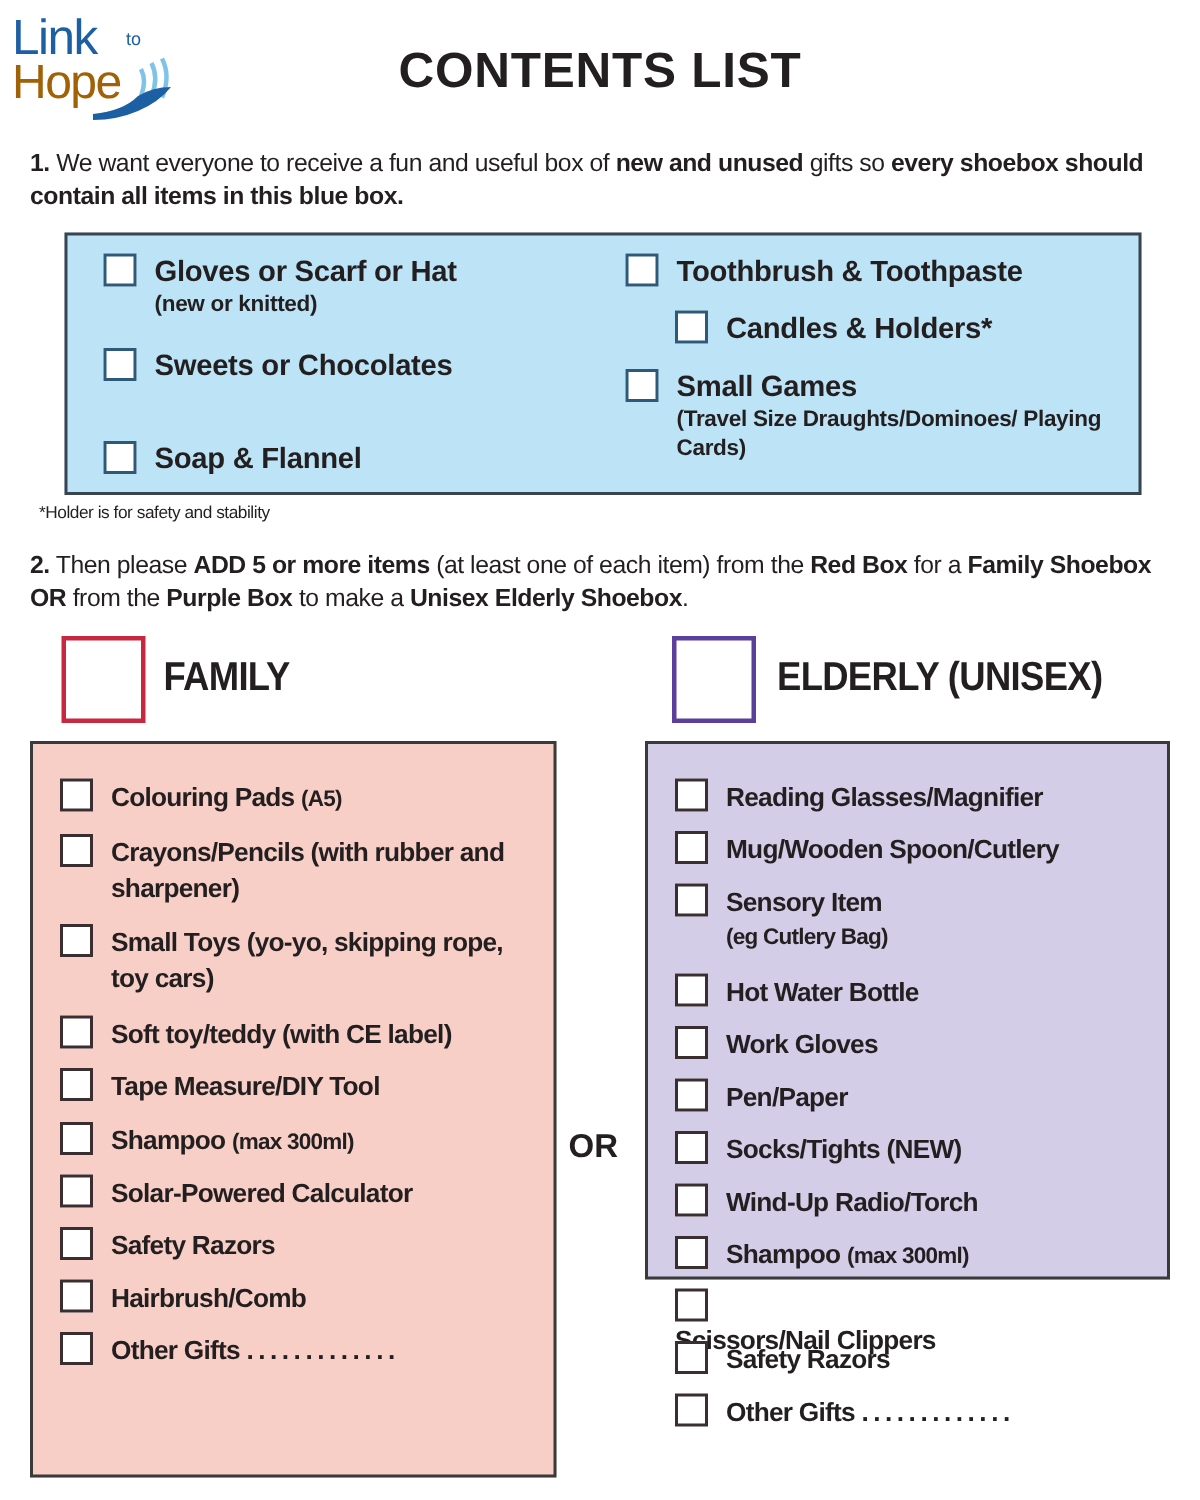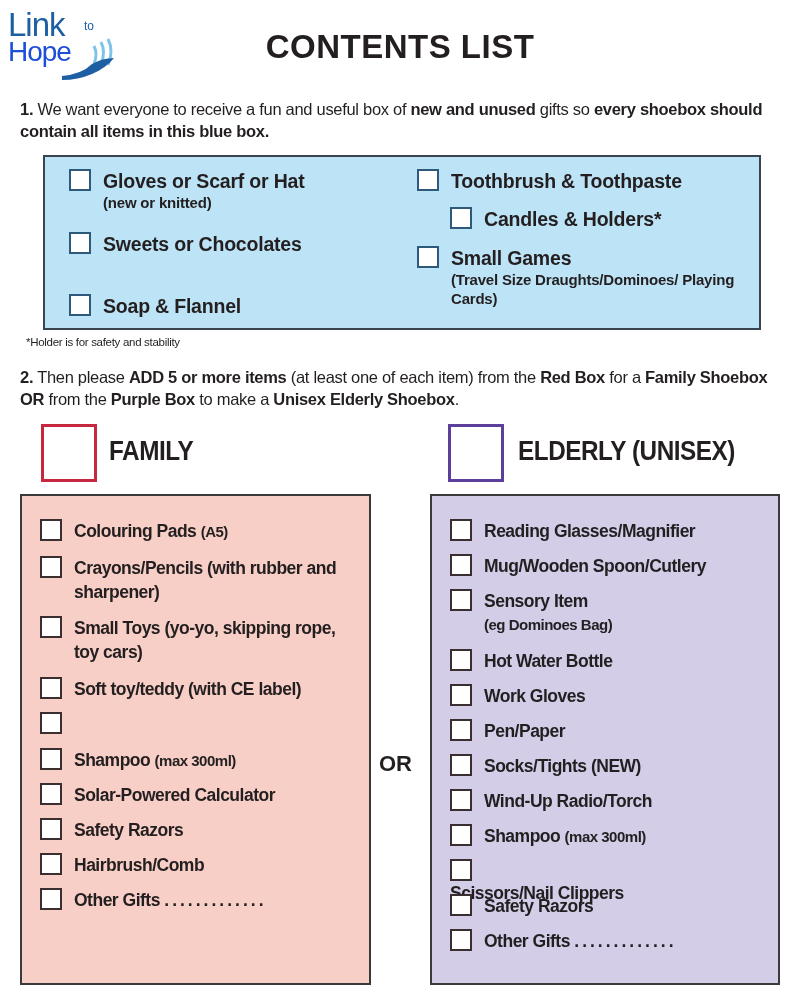--- a/index.html
+++ b/index.html
@@ -3,21 +3,21 @@
 <meta charset="utf-8">
 <style>
   * { box-sizing: border-box; margin: 0; padding: 0; }
   html, body { width: 800px; height: 1000px; background: #ffffff; overflow: hidden; }
   body { position: relative; font-family: "Liberation Sans", "DejaVu Sans", sans-serif; color: #231f20; }
 
   
   .logo { position: absolute; left: 4px; top: 6px; width: 120px; height: 80px; }
   .logo .link { position: absolute; left: 4px; top: 2px; font-size: 33px; font-weight: normal; color: #1d5fa3; letter-spacing: -1px; line-height: 1; }
   .logo .to { position: absolute; left: 80px; top: 14px; font-size: 12px; color: #1d5fa3; line-height: 1; }
-  .logo .hope { position: absolute; left: 4px; top: 32px; font-size: 28px; color: #1d4ed8; letter-spacing: -1px; line-height: 1; }
+  .logo .hope { position: absolute; left: 4px; top: 32px; font-size: 32px; color: #a16207; letter-spacing: -1px; line-height: 1; }
   .logo svg { position: absolute; left: 0; top: 0; }
 
   .title { position: absolute; left: 0; width: 800px; top: 28px; text-align: center; font-size: 33px; font-weight: bold; letter-spacing: 0.5px; color: #231f20; }
 
   .intro { position: absolute; left: 20px; width: 770px; font-size: 16.5px; line-height: 22px; color: #231f20; letter-spacing: -0.3px; }
   .intro b { font-weight: bold; }
   .intro1 { top: 98px; }
   .intro2 { top: 366px; }
 
   .footnote { position: absolute; left: 26px; top: 336px; font-size: 11.5px; color: #231f20; letter-spacing: -0.3px; }
@@ -32,21 +32,21 @@
   
   .cat-box { position: absolute; width: 56px; height: 58px; background: #fff; border: 3px solid; }
   .cat-family { left: 41px; top: 424px; border-color: #c8283f; }
   .cat-elderly { left: 448px; top: 424px; border-color: #5b3f9a; }
   .cat-label { position: absolute; font-size: 27px; font-weight: bold; color: #231f20; letter-spacing: -0.5px; transform: scaleX(0.9); transform-origin: left center; }
   .cat-family-label { left: 109px; top: 436px; }
   .cat-elderly-label { left: 518px; top: 436px; }
 
   
   .redbox { position: absolute; left: 20px; top: 494px; width: 351px; height: 491px; background: #f8cfc6; border: 2px solid #3a3a3a; }
-  .purplebox { position: absolute; left: 430px; top: 494px; width: 350px; height: 491px; background: #d3cde8; border: 2px solid #3a3a3a; }
+  .purplebox { position: absolute; left: 430px; top: 494px; width: 350px; height: 359px; background: #d3cde8; border: 2px solid #3a3a3a; }
   .list .cb { border-color: #3a2e30; }
   .list .label { font-size: 17.5px; font-weight: bold; line-height: 24px; color: #231f20; letter-spacing: -0.5px; }
   .list .label small { font-size: 15px; font-weight: bold; }
   .dots { font-weight: bold; letter-spacing: 3px; }
 
   .or { position: absolute; left: 379px; top: 751px; font-size: 22px; font-weight: bold; color: #231f20; }
 </style>
 </head>
 <body>
 
@@ -116,20 +116,21 @@
   <div class="item" style="left:18px; top:120px; width:300px;">
       <span class="cb"></span>
       <span class="label">Small Toys (yo-yo, skipping rope, toy cars)</span>
     </div>
   <div class="item" style="left:18px; top:181px;">
       <span class="cb"></span>
       <span class="label">Soft toy/teddy (with CE label)</span>
     </div>
   <div class="item" style="left:18px; top:216px;">
       <span class="cb"></span>
+      <span class="label">Tape Measure/DIY Tool</span>
     </div>
   <div class="item" style="left:18px; top:252px;">
       <span class="cb"></span>
       <span class="label"><span>Shampoo </span><small>(max 300ml)</small></span>
     </div>
   <div class="item" style="left:18px; top:287px;">
       <span class="cb"></span>
       <span class="label">Solar-Powered Calculator</span>
     </div>
   <div class="item" style="left:18px; top:322px;">
@@ -154,21 +155,21 @@
       <span class="label">Reading Glasses/Magnifier</span>
     </div>
   <div class="item" style="left:18px; top:58px;">
       <span class="cb"></span>
       <span class="label">Mug/Wooden Spoon/Cutlery</span>
     </div>
   <div class="item" style="left:18px; top:93px;">
       <span class="cb"></span>
       <span>
         <span class="label" style="display:block;">Sensory Item</span>
-        <span class="label" style="display:block; font-size:15px;">(eg Dominoes Bag)</span>
+        <span class="label" style="display:block; font-size:15px;">(eg Cutlery Bag)</span>
       </span>
     </div>
   <div class="item" style="left:18px; top:153px;">
       <span class="cb"></span>
       <span class="label">Hot Water Bottle</span>
     </div>
   <div class="item" style="left:18px; top:188px;">
       <span class="cb"></span>
       <span class="label">Work Gloves</span>
     </div>

